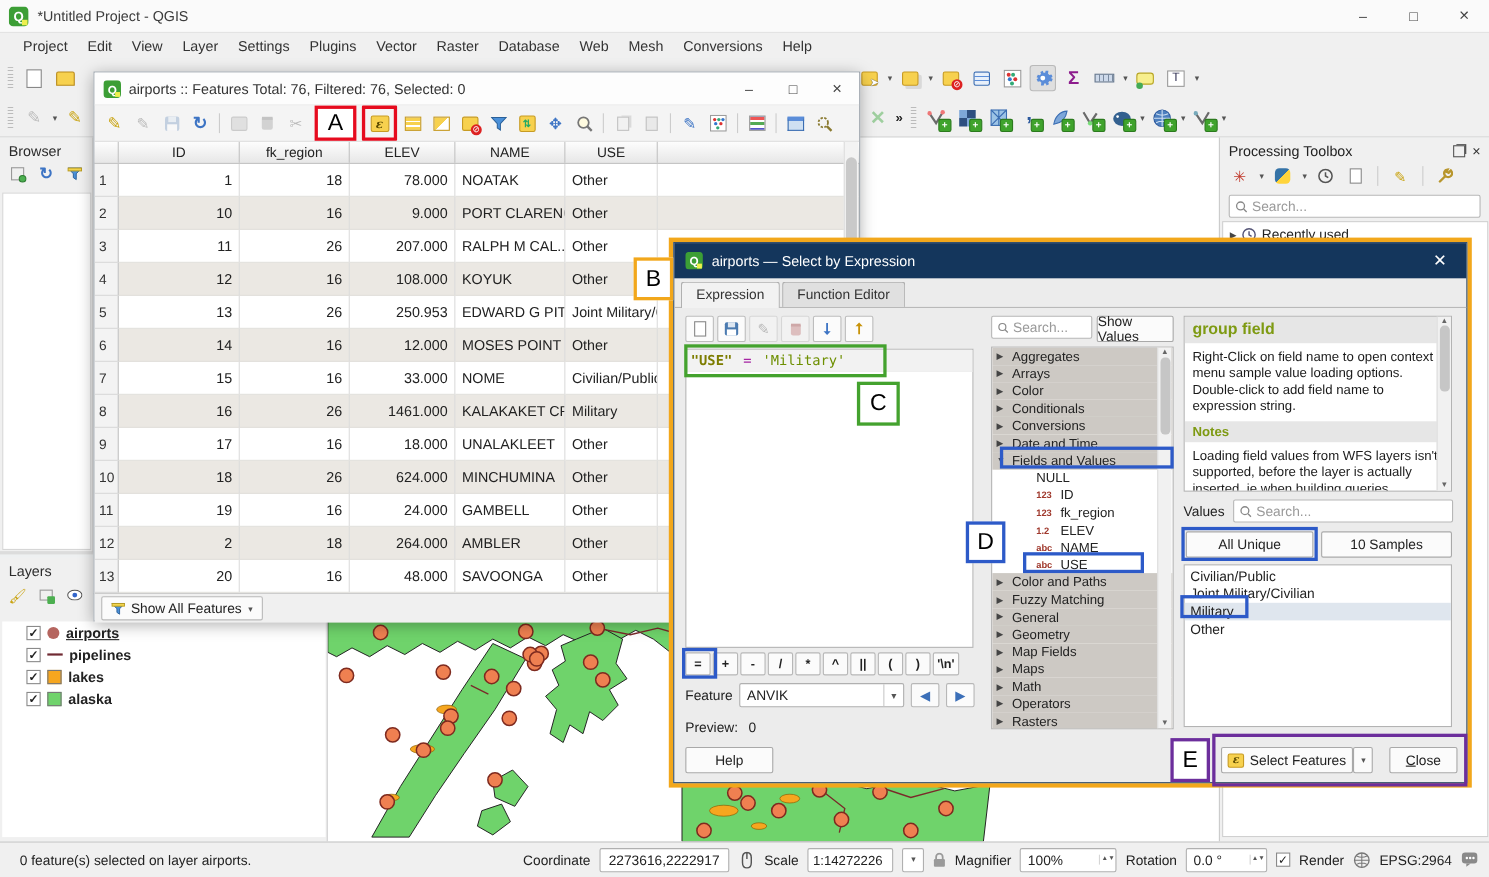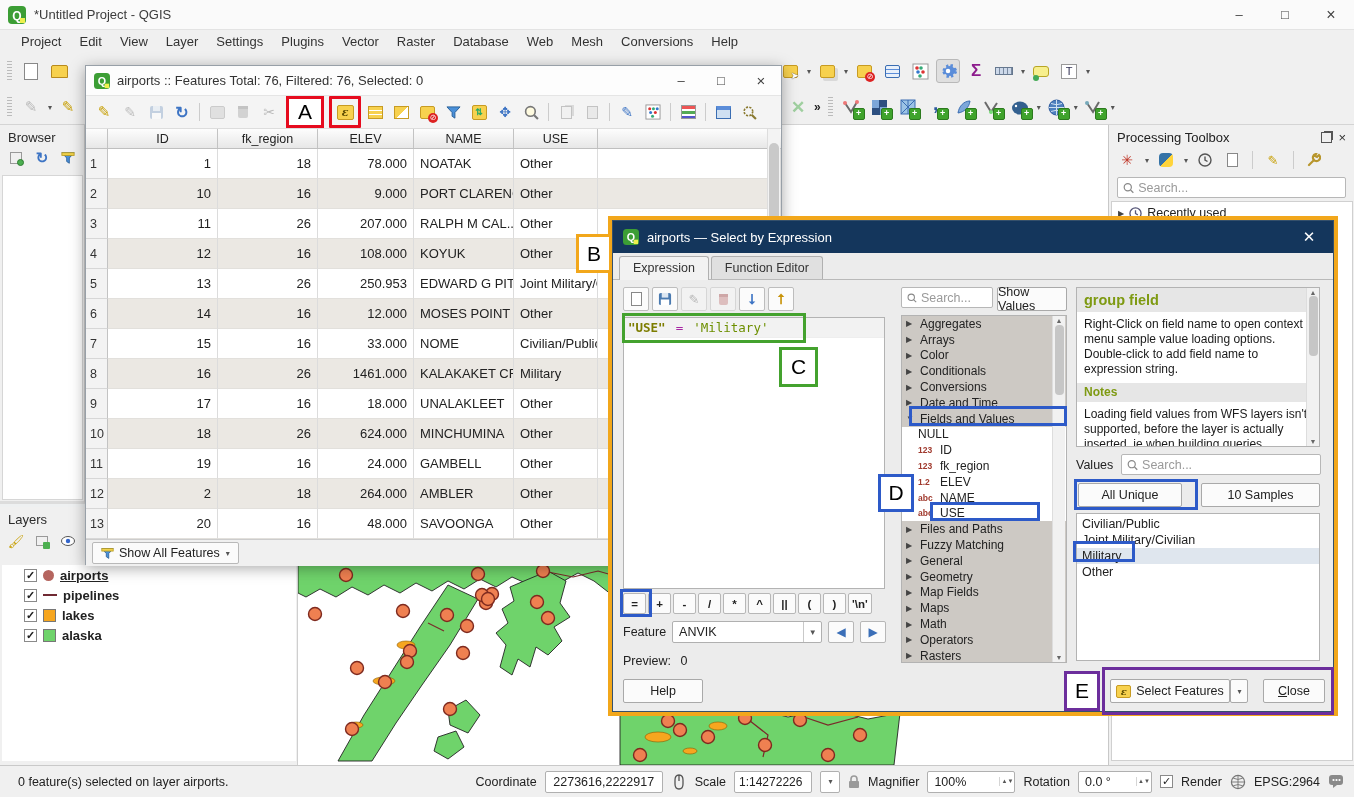--- a/index.html
+++ b/index.html
@@ -87,34 +87,34 @@
 .nav-btn{width:26px;height:22px;background:#fbfbfb;border:1px solid #b7b7b7;border-radius:2px;display:flex;align-items:center;justify-content:center;color:#3b6fb8;font-size:12px}
 #preview{position:absolute;left:10px;top:433px;font-size:12.5px;color:#222}
 .dlg-btn{background:#fbfbfb;border:1px solid #a9a9a9;border-radius:2px;display:flex;align-items:center;justify-content:center;font-size:12.5px;height:24px}
 
 #dlg-search{position:absolute;left:288px;top:66px;width:92px}
 #show-values-btn{position:absolute;left:384px;top:66px;width:70px}
 #func-tree{position:absolute;left:288px;top:94px;width:166px;height:348px;background:#fff;border:1px solid #b3b3b3;overflow:hidden}
 .tree-row{height:15.8px;display:flex;align-items:center;font-size:12px;gap:4px;padding-left:4px;white-space:nowrap}
 .tree-row.grp{background:#cdc9c4}
 .tree-row .arr{font-size:8px;color:#444;width:10px;flex:none}
-.tree-row.fld{padding-left:16px}
+.tree-row.fld{padding-left:40px}
 .badge{font-size:8.5px;font-weight:bold;color:#a03a2e;width:18px;flex:none;text-align:left}
 #tree-scroll{position:absolute;left:439px;top:95px;width:13px;height:346px;background:#f1f1f1;border-left:1px solid #ddd;font-size:7px;color:#666;display:flex;flex-direction:column;align-items:center;justify-content:space-between;padding:1px 0}
 #tree-scroll .thumb{width:9px;height:70px;background:#c6c6c6;border-radius:4px;margin-top:1px}
 
 #help-view{position:absolute;left:463px;top:66px;width:244px;height:160px;background:#fff;border:1px solid #b3b3b3;overflow:hidden;font-size:12px;line-height:1.25}
 .help-head{background:#e6e6e6;color:#7e9a12;font-weight:bold;font-size:14.5px;padding:3px 7px;margin-bottom:5px}
 .help-sub{background:#e6e6e6;color:#7e9a12;font-weight:bold;font-size:12px;padding:2px 7px;margin:6px 0 5px}
 .help-p{padding:0 7px;color:#1a1a1a}
 #help-scroll{position:absolute;left:693px;top:67px;width:13px;height:158px;background:#f1f1f1;border-left:1px solid #ddd;font-size:7px;color:#666;display:flex;flex-direction:column;align-items:center;justify-content:space-between;padding:1px 0}
 #help-scroll .thumb{width:9px;height:60px;background:#c6c6c6;border-radius:4px}
 #values-label{position:absolute;left:463px;top:237px;font-size:12.5px}
 #values-search{position:absolute;left:508px;top:233px;width:200px}
-#all-unique-btn{position:absolute;left:465px;top:262px;width:104px}
+#all-unique-btn{position:absolute;left:465px;top:262px;width:116px}
 #samples-btn{position:absolute;left:588px;top:262px;width:119px}
 #values-list{position:absolute;left:463px;top:292px;width:244px;height:148px;background:#fff;border:1px solid #b3b3b3;padding-top:2px}
 .val-row{height:16px;display:flex;align-items:center;padding-left:5px;font-size:12.5px;white-space:nowrap}
 .val-row.sel{background:#dfe6ee}
 #help-btn{position:absolute;left:10px;top:458px;width:80px}
 #select-features-btn{position:absolute;left:497px;top:458px;width:120px;gap:5px}
 #sf-dd{position:absolute;left:617px;top:458px;width:18px}
 #close-btn{position:absolute;left:650px;top:458px;width:62px}
 
 #statusbar{left:0;top:765px;width:1354px;height:32px;background:#f0f0f0;border-top:1px solid #c9c9c9;display:flex;align-items:center;gap:8px;padding:0 8px;font-size:12.5px;white-space:nowrap;z-index:6}
@@ -855,21 +855,21 @@
       <div class="tree-row fld">
         <span class="badge">abc</span>
         <span>NAME</span>
       </div>
       <div class="tree-row fld">
         <span class="badge">abc</span>
         <span>USE</span>
       </div>
       <div class="tree-row grp">
         <span class="arr">▶</span>
-        <span>Files and Paths</span>
+        <span>Color and Paths</span>
       </div>
       <div class="tree-row grp">
         <span class="arr">▶</span>
         <span>Fuzzy Matching</span>
       </div>
       <div class="tree-row grp">
         <span class="arr">▶</span>
         <span>General</span>
       </div>
       <div class="tree-row grp">

